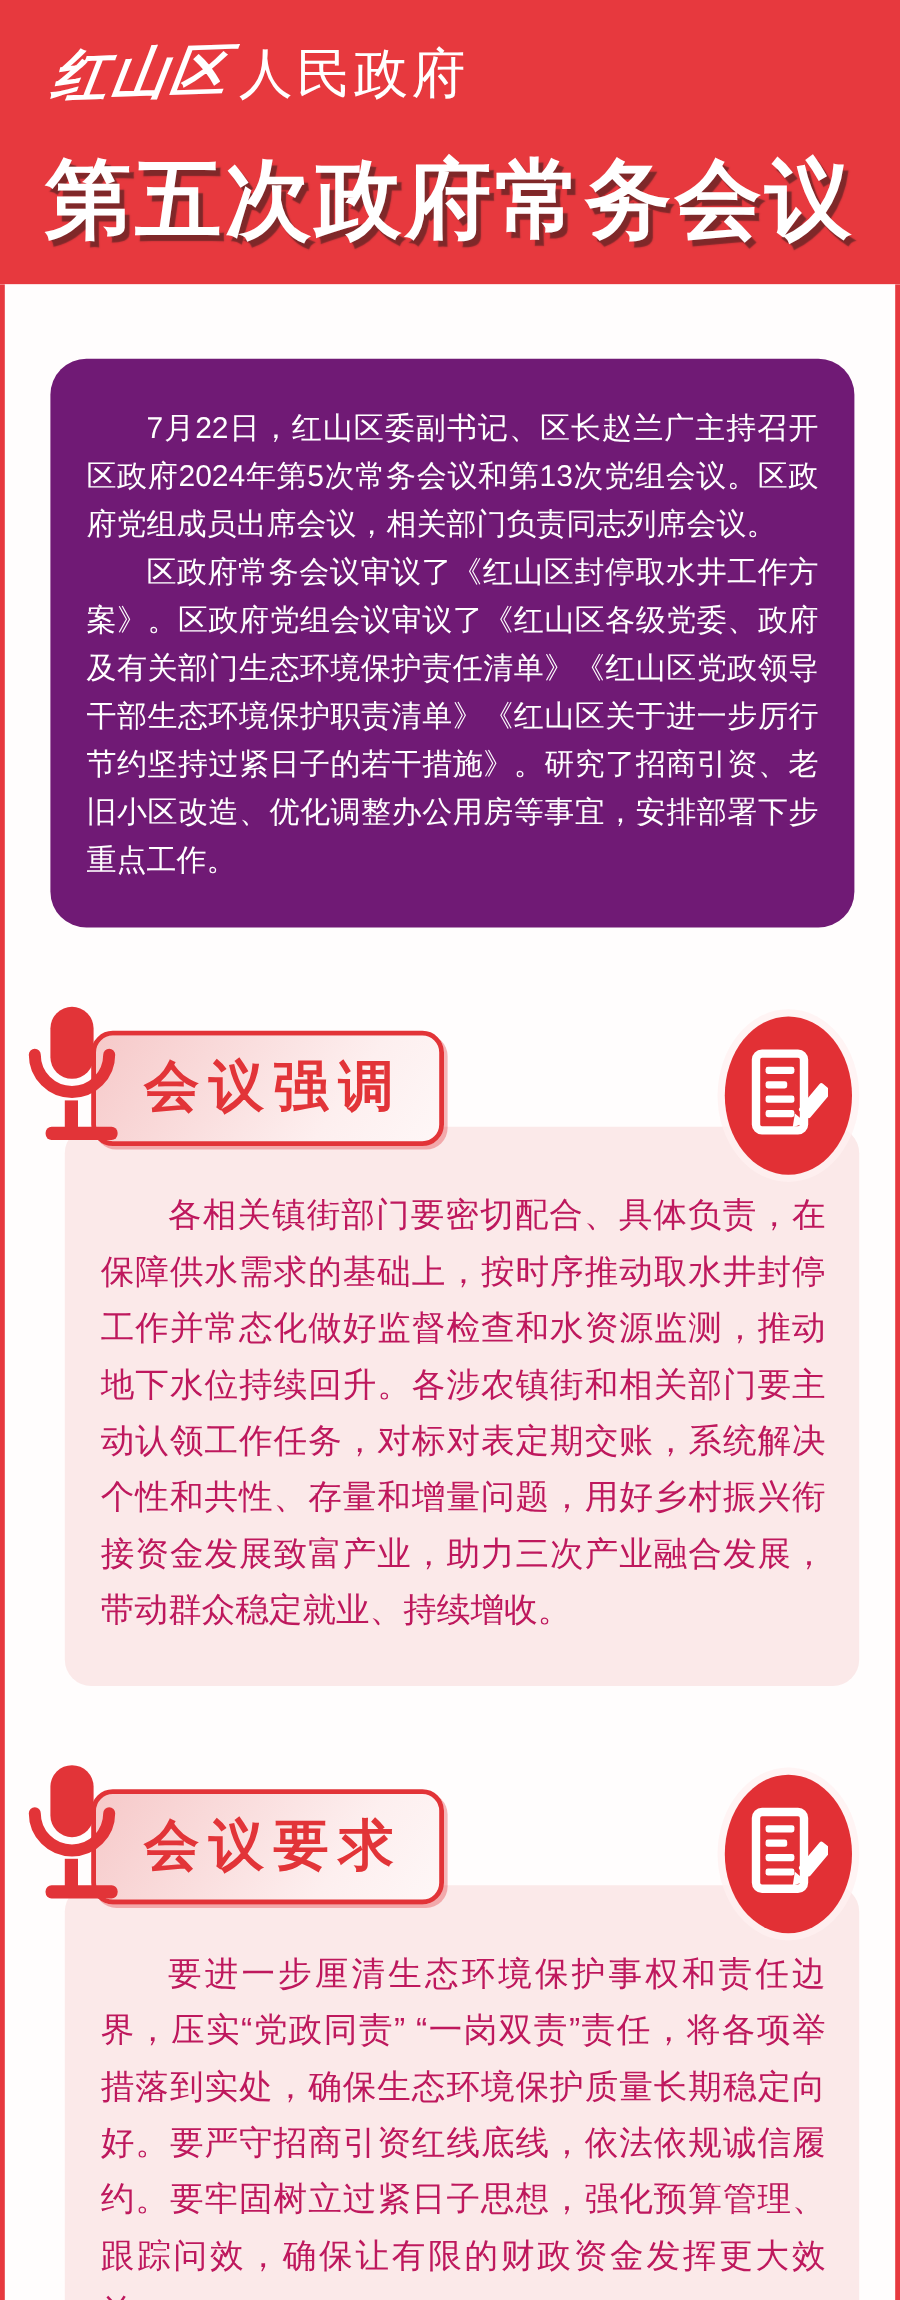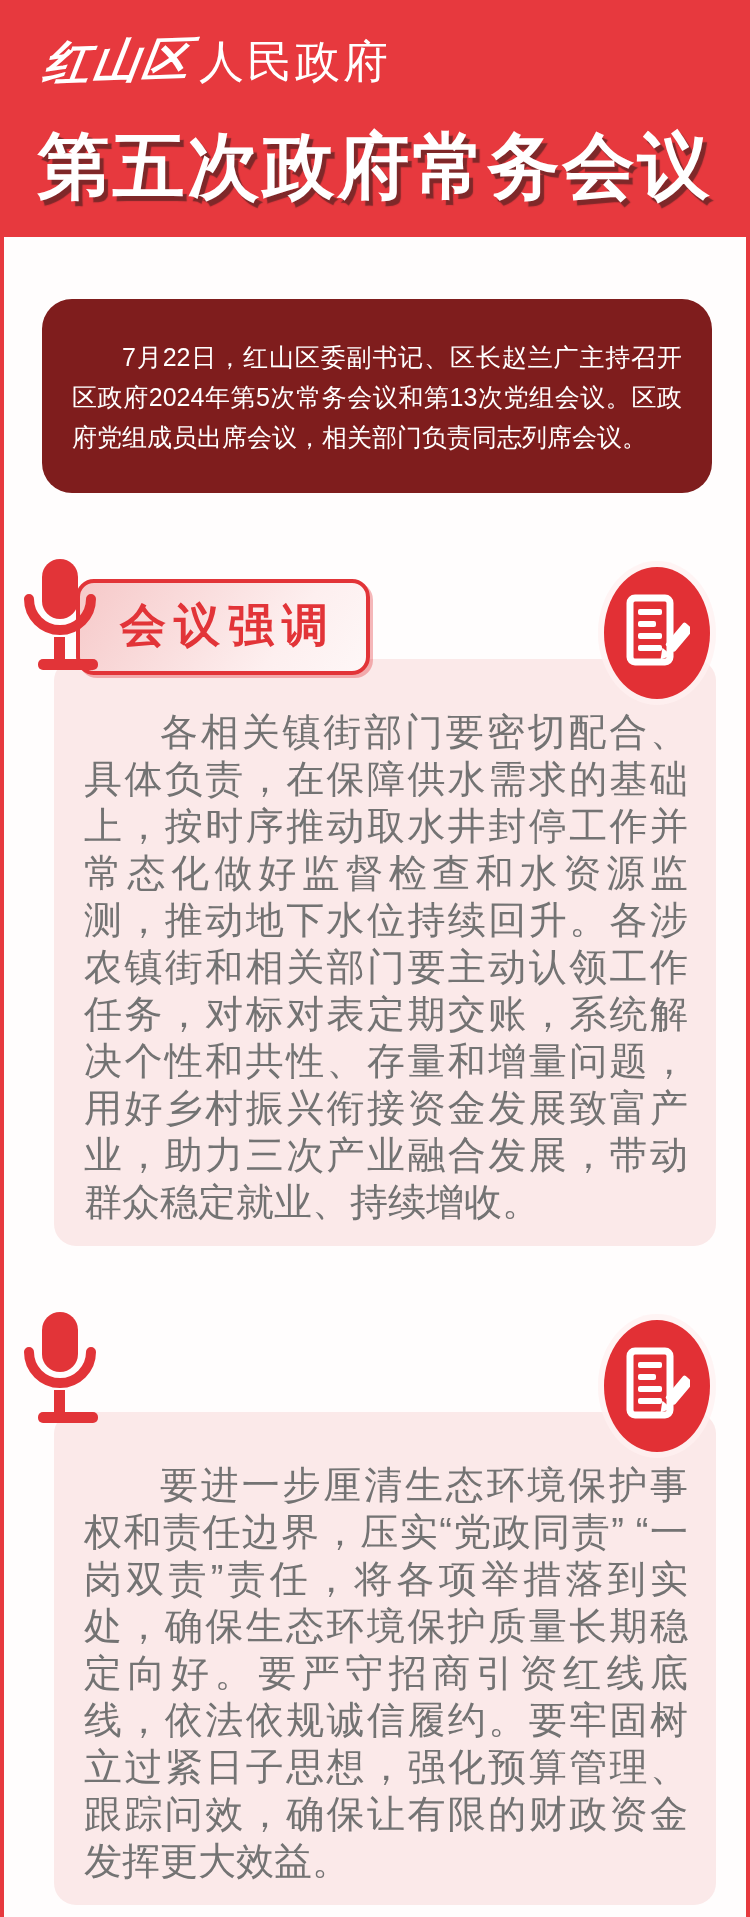--- a/index.html
+++ b/index.html
@@ -54,21 +54,21 @@
   
   .main {
     flex: 1 1 auto;
     background: #fffdfd;
     border-left: 4px solid #e7393e;
     border-right: 4px solid #e7393e;
     padding-bottom: 10px;
   }
   .summary-box {
     margin: 62px 34px 0 38px;
-    background: #7f1d1d;
+    background: #701a75;
     border-radius: 30px;
     padding: 38px 30px 36px 30px;
     color: #ffffff;
     font-size: 25px;
     line-height: 40px;
     text-align: justify;
   }
   .summary-box p { text-indent: 2em; }
   
   .section { margin-top: 62px; }
@@ -114,23 +114,23 @@
     justify-content: center;
     position: relative;
     z-index: 3;
   }
   .section-body {
     position: relative;
     z-index: 1;
     margin: -46px 30px 0 50px;
     background: #fbe9e9;
     border-radius: 22px;
-    padding: 50px 28px 20px 30px;
-    color: #737373;
-    font-size: 38px;
+    padding: 50px 28px 40px 30px;
+    color: #be185d;
+    font-size: 28px;
     line-height: 47px;
     text-align: justify;
   }
   .section-body p { text-indent: 2em; }
 </style>
 </head>
 <body>
 
 <div class="page">
 
@@ -139,20 +139,21 @@
       <span class="logo-script">红山区</span>
       <span class="logo-rest">人民政府</span>
     </div>
     <div class="banner-title">第五次政府常务会议</div>
   </div>
 
   <div class="main">
 
     <div class="summary-box">
       <p>7月22日，红山区委副书记、区长赵兰广主持召开区政府2024年第5次常务会议和第13次党组会议。区政府党组成员出席会议，相关部门负责同志列席会议。</p>
+      <p>区政府常务会议审议了《红山区封停取水井工作方案》。区政府党组会议审议了《红山区各级党委、政府及有关部门生态环境保护责任清单》《红山区党政领导干部生态环境保护职责清单》《红山区关于进一步厉行节约坚持过紧日子的若干措施》。研究了招商引资、老旧小区改造、优化调整办公用房等事宜，安排部署下步重点工作。</p>
     </div>
 
     <div class="section">
       <div class="section-head">
         <div class="mic-badge">
           <svg class="mic" viewBox="0 0 84 132">
             <rect x="26" y="4" width="36" height="60" rx="18" fill="#e23438"></rect>
             <path d="M13 44 a31 31 0 0 0 62 0" fill="none" stroke="#e23438" stroke-width="10" stroke-linecap="round"></path>
             <rect x="38" y="82" width="11" height="26" fill="#e23438"></rect>
             <rect x="22" y="104" width="60" height="11" rx="5" fill="#e23438"></rect>
@@ -180,20 +181,21 @@
 
     <div class="section">
       <div class="section-head">
         <div class="mic-badge">
           <svg class="mic" viewBox="0 0 84 132">
             <rect x="26" y="4" width="36" height="60" rx="18" fill="#e23438"></rect>
             <path d="M13 44 a31 31 0 0 0 62 0" fill="none" stroke="#e23438" stroke-width="10" stroke-linecap="round"></path>
             <rect x="38" y="82" width="11" height="26" fill="#e23438"></rect>
             <rect x="22" y="104" width="60" height="11" rx="5" fill="#e23438"></rect>
           </svg>
+          <div class="badge">会议要求</div>
         </div>
         <div class="doc-circle">
           <svg width="66" height="80" viewBox="0 0 66 80">
             <rect x="6" y="5" width="40" height="64" rx="5" fill="none" stroke="#ffffff" stroke-width="7"></rect>
             <rect x="14" y="16" width="24" height="6" rx="2" fill="#ffffff"></rect>
             <rect x="14" y="28" width="18" height="6" rx="2" fill="#ffffff"></rect>
             <rect x="14" y="40" width="24" height="6" rx="2" fill="#ffffff"></rect>
             <rect x="14" y="52" width="24" height="6" rx="2" fill="#ffffff"></rect>
             <g transform="rotate(40 52 48)">
               <rect x="46" y="28" width="12" height="30" rx="2" fill="#ffffff"></rect>

